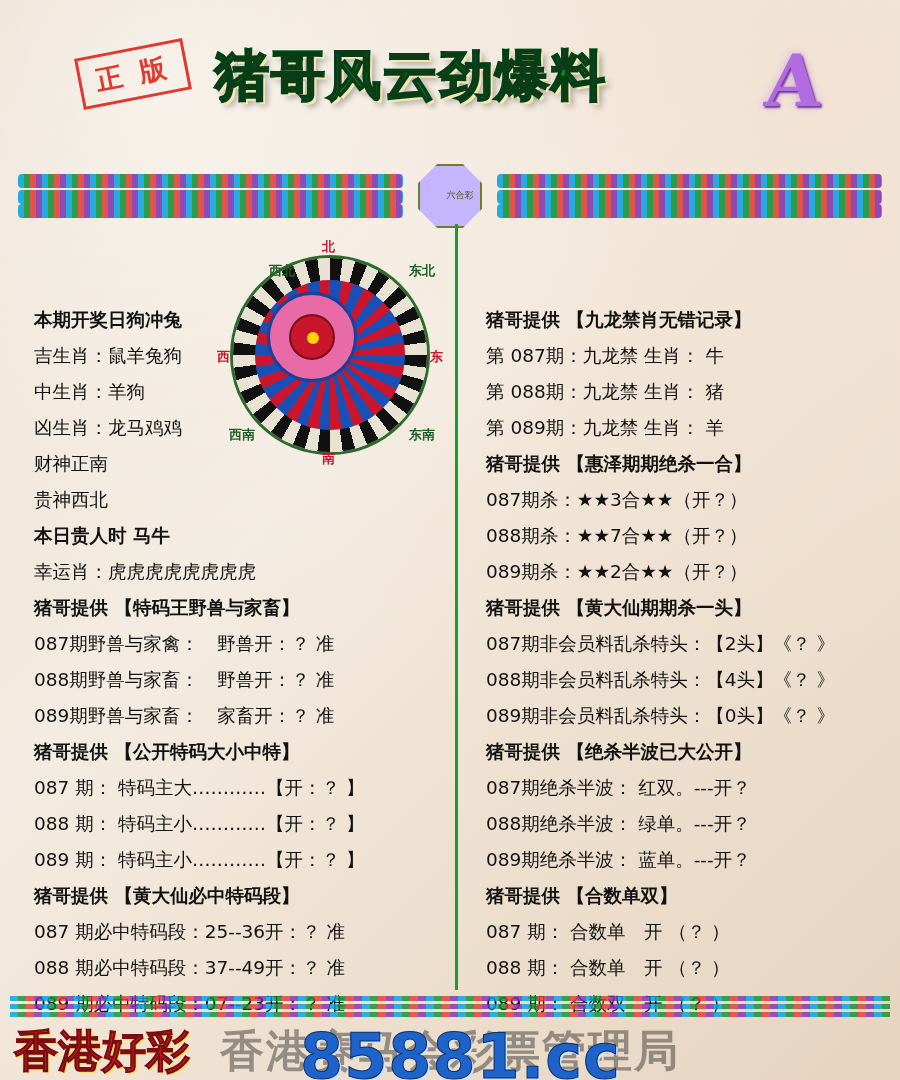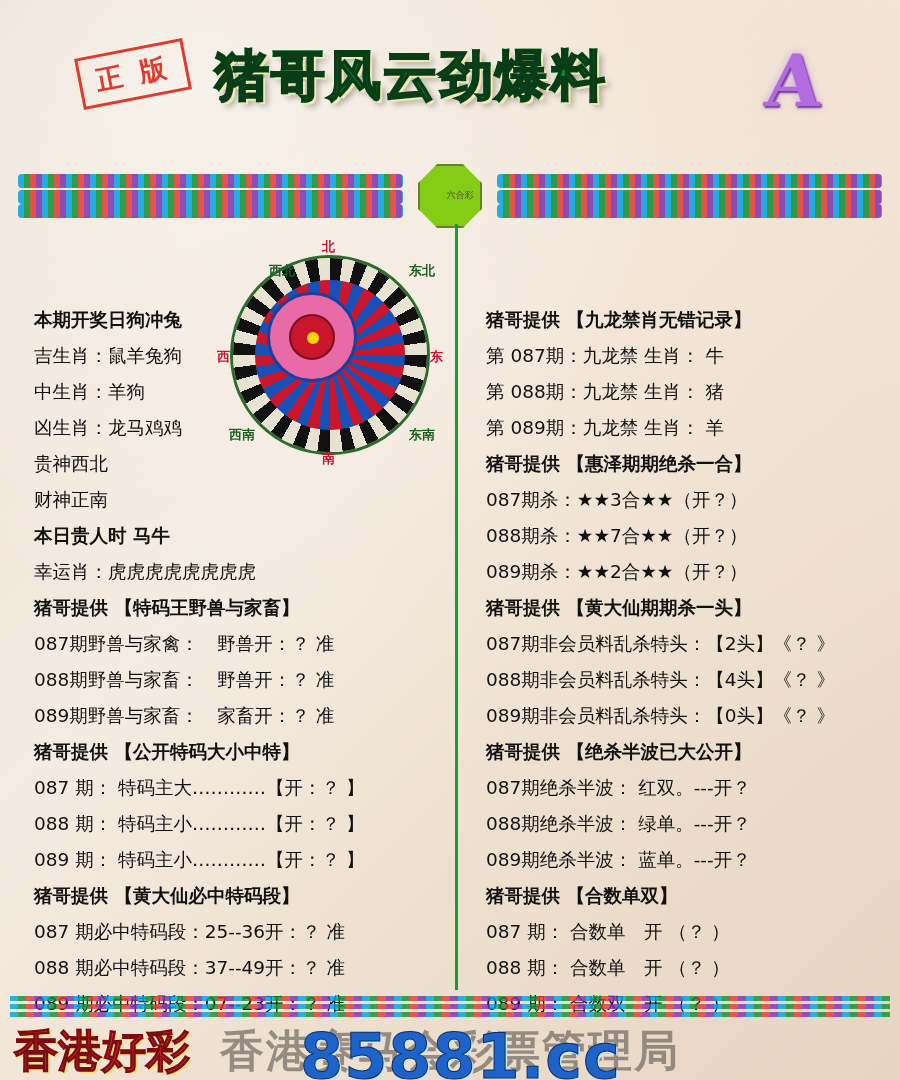--- a/index.html
+++ b/index.html
@@ -71,21 +71,21 @@
   .wave.w1 { left:18px; top:8px;  width:385px; }
   .wave.w2 { left:18px; top:24px; width:385px; }
   .wave.w3 { left:18px; top:38px; width:385px; }
   .wave.w4 { right:18px; top:8px;  width:385px; }
   .wave.w5 { right:18px; top:24px; width:385px; }
   .wave.w6 { right:18px; top:38px; width:385px; }
 
   .octagon {
     position:absolute; left:50%; top:-2px; transform:translateX(-50%);
     width:64px; height:64px;
-    background:#84cc16;
+    background:#c4b5fd;
     clip-path: polygon(30% 0,70% 0,100% 30%,100% 70%,70% 100%,30% 100%,0 70%,0 30%);
     border:2px solid #6b7f2a;
     display:flex; align-items:center; justify-content:center;
     font-size:9px; color:#4a5a1e; line-height:1.1; text-align:center;padding-left:20px;
   }
 
   
   .content {
     position:absolute; left:0; right:0; top:230px; bottom:70px;
   }
@@ -225,22 +225,22 @@
       <div class="dirlabel d-ne">东北</div>
       <div class="dirlabel d-sw">西南</div>
       <div class="dirlabel d-se">东南</div>
     </div>
 
     <div class="col left" id="col-left">
         <div class="row hdr">本期开奖日狗冲兔</div>
         <div class="row">吉生肖：鼠羊兔狗</div>
         <div class="row">中生肖：羊狗</div>
         <div class="row">凶生肖：龙马鸡鸡</div>
+        <div class="row">财神正南</div>
         <div class="row">贵神西北</div>
-        <div class="row">财神正南</div>
         <div class="row hdr">本日贵人时 马牛</div>
         <div class="row">幸运肖：虎虎虎虎虎虎虎虎</div>
         <div class="row hdr">猪哥提供 【特码王野兽与家畜】</div>
         <div class="row">087期野兽与家禽：　野兽开：？ 准</div>
         <div class="row">088期野兽与家畜：　野兽开：？ 准</div>
         <div class="row">089期野兽与家畜：　家畜开：？ 准</div>
         <div class="row hdr">猪哥提供 【公开特码大小中特】</div>
         <div class="row">087 期： 特码主大…………【开：？ 】</div>
         <div class="row">088 期： 特码主小…………【开：？ 】</div>
         <div class="row">089 期： 特码主小…………【开：？ 】</div>

